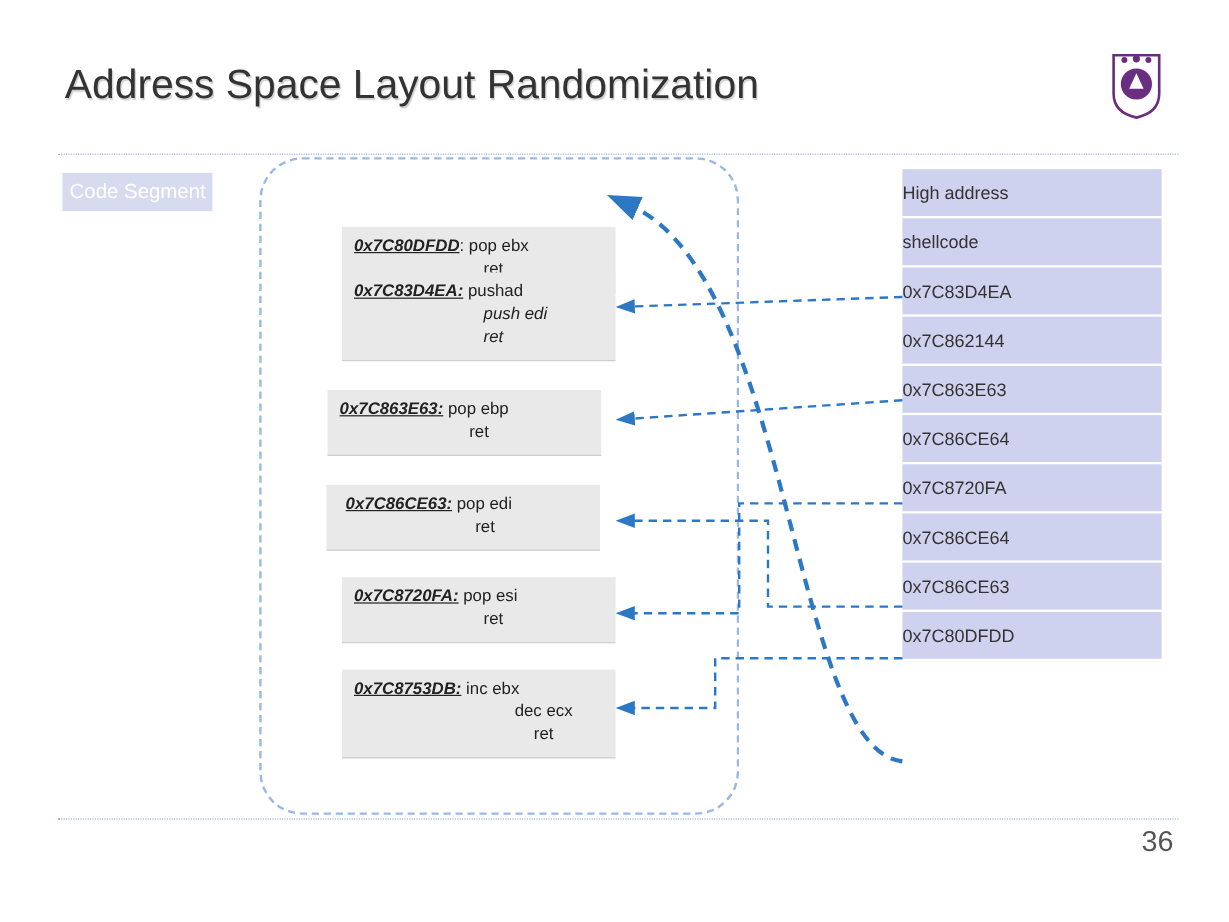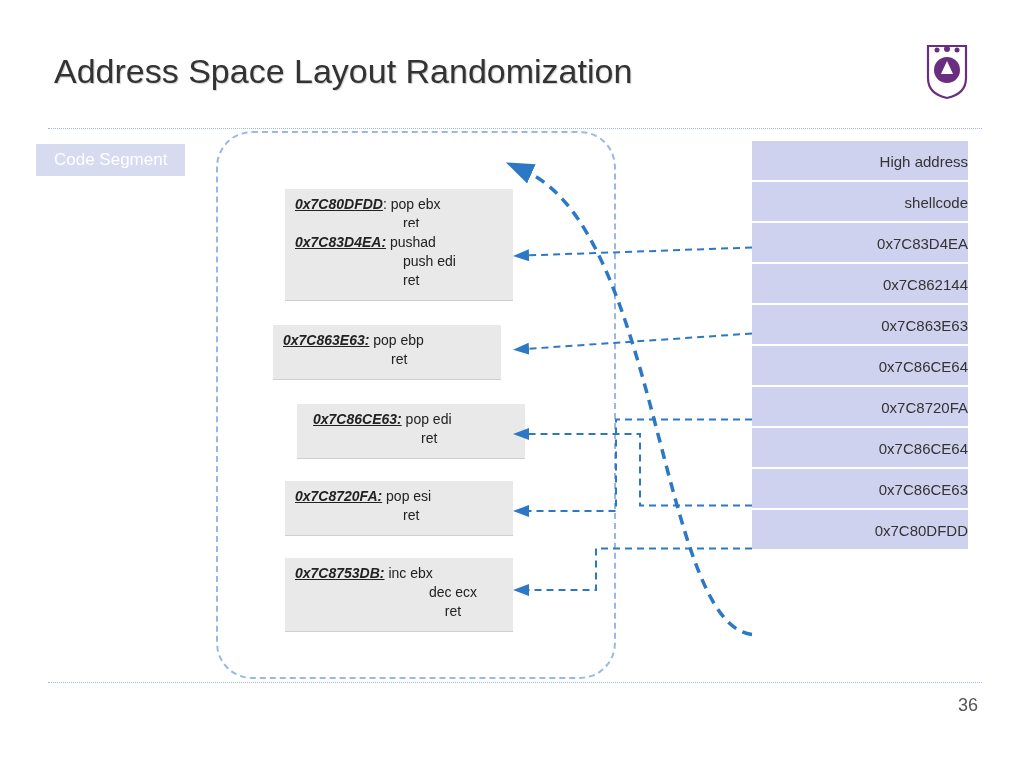--- a/index.html
+++ b/index.html
@@ -40,30 +40,30 @@
     left: 48px;
     right: 42px;
     top: 682px;
     height: 0;
     border-top: 1px dotted #9ab8e6;
   }
   .pagenum {
     position: absolute;
     right: 46px;
     bottom: 52px;
-    font-size: 18px;
+    font-size: 24px;
     color: #555;
   }
   .code-seg-label {
     position: absolute;
-    left: 36px;
+    left: 52px;
     top: 144px;
     background: #d7dbf0;
     color: #ffffff;
-    padding: 6px 18px;
+    padding: 6px 6px;
     font-size: 17px;
   }
   .dashed-box {
     position: absolute;
     left: 216px;
     top: 131px;
     width: 400px;
     height: 548px;
     border: 2px dashed #9ab8e6;
     border-radius: 36px;
@@ -87,21 +87,21 @@
   .stack {
     position: absolute;
     left: 752px;
     top: 141px;
     width: 216px;
   }
   .stack-cell {
     height: 41px;
     background: #cfd2ee;
     border-bottom: 2px solid #ffffff;
-    text-align: right;
+    text-align: left;
     line-height: 41px;
     font-size: 15px;
     color: #333;
   }
   .arrow-svg {
     position: absolute;
     left: 0; top: 0;
     width: 1024px;
     height: 768px;
     pointer-events: none;
@@ -124,24 +124,24 @@
 <div class="hr-top"></div>
 <div class="hr-bottom"></div>
 <div class="pagenum">36</div>
 
 <div class="code-seg-label">Code Segment</div>
 
 <div class="dashed-box"></div>
 
 <div id="gadgets">
     <div class="gadget" style="left: 285px; top: 141px; margin-top: 48px;"><span class="gadget-addr">0x7C80DFDD</span>: pop ebx<span class="gadget-body" style="white-space: pre;">ret</span></div>
-    <div class="gadget" style="left: 285px; top: 227px;"><span class="gadget-addr">0x7C83D4EA:</span> pushad<span class="gadget-body" style="white-space: pre;">push edi
+    <div class="gadget" style="left: 285px; top: 227px;"><span class="gadget-addr">0x7C83D4EA:</span> pushad<span class="gadget-body" style="white-space: pre; font-style: italic;">push edi
 ret</span></div>
     <div class="gadget" style="left: 273px; top: 325px;"><span class="gadget-addr">0x7C863E63:</span> pop ebp<span class="gadget-body" style="white-space: pre;">ret</span></div>
-    <div class="gadget" style="left: 297px; top: 404px; padding-left: 16px;"><span class="gadget-addr">0x7C86CE63:</span> pop edi<span class="gadget-body" style="white-space: pre;">ret</span></div>
+    <div class="gadget" style="left: 272px; top: 404px; padding-left: 16px;"><span class="gadget-addr">0x7C86CE63:</span> pop edi<span class="gadget-body" style="white-space: pre;">ret</span></div>
     <div class="gadget" style="left: 285px; top: 481px;"><span class="gadget-addr">0x7C8720FA:</span> pop esi<span class="gadget-body" style="white-space: pre;">ret</span></div>
     <div class="gadget" style="left: 285px; top: 558px;"><span class="gadget-addr">0x7C8753DB:</span>  inc ebx<span class="gadget-body" style="white-space: pre; text-align: center;">dec ecx
 ret</span></div>
   </div>
 
 <div class="stack" id="stack">
     <div class="stack-cell">High address</div>
     <div class="stack-cell">shellcode</div>
     <div class="stack-cell">0x7C83D4EA</div>
     <div class="stack-cell">0x7C862144</div>

